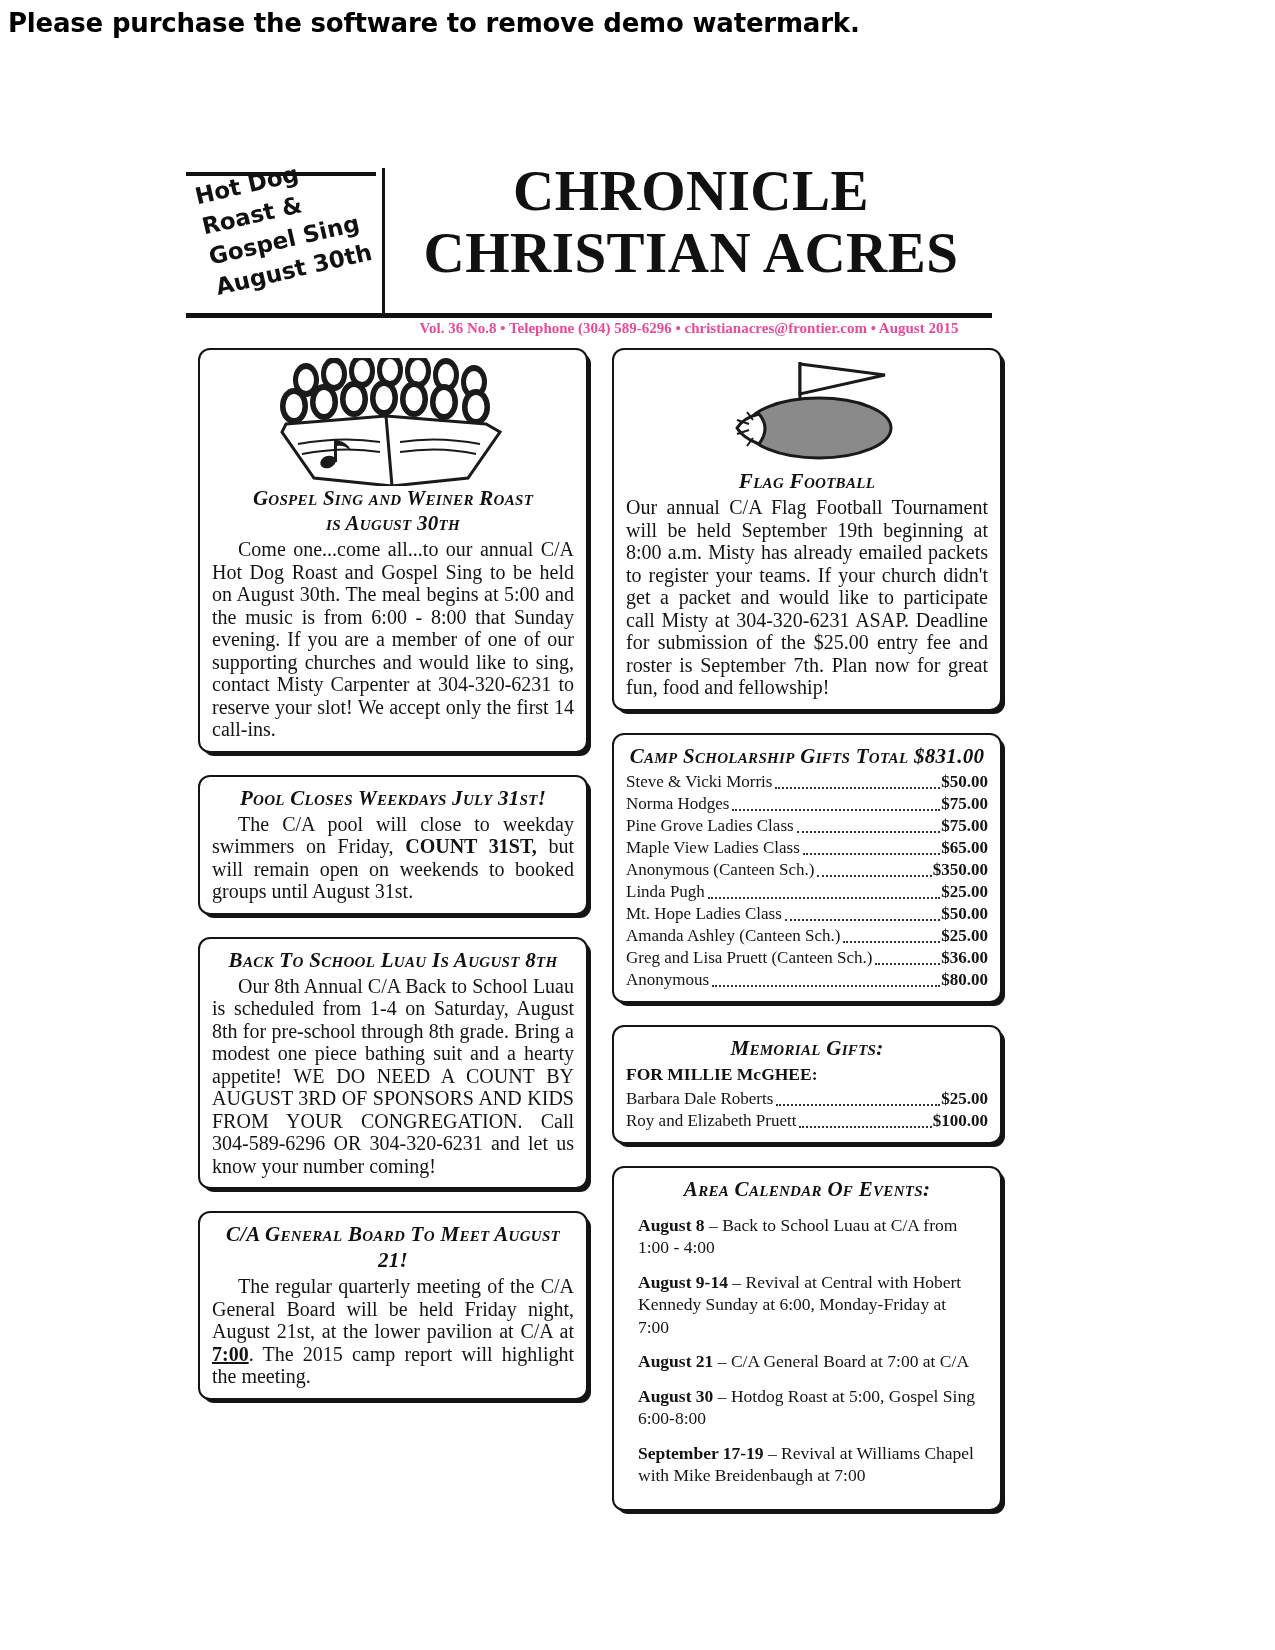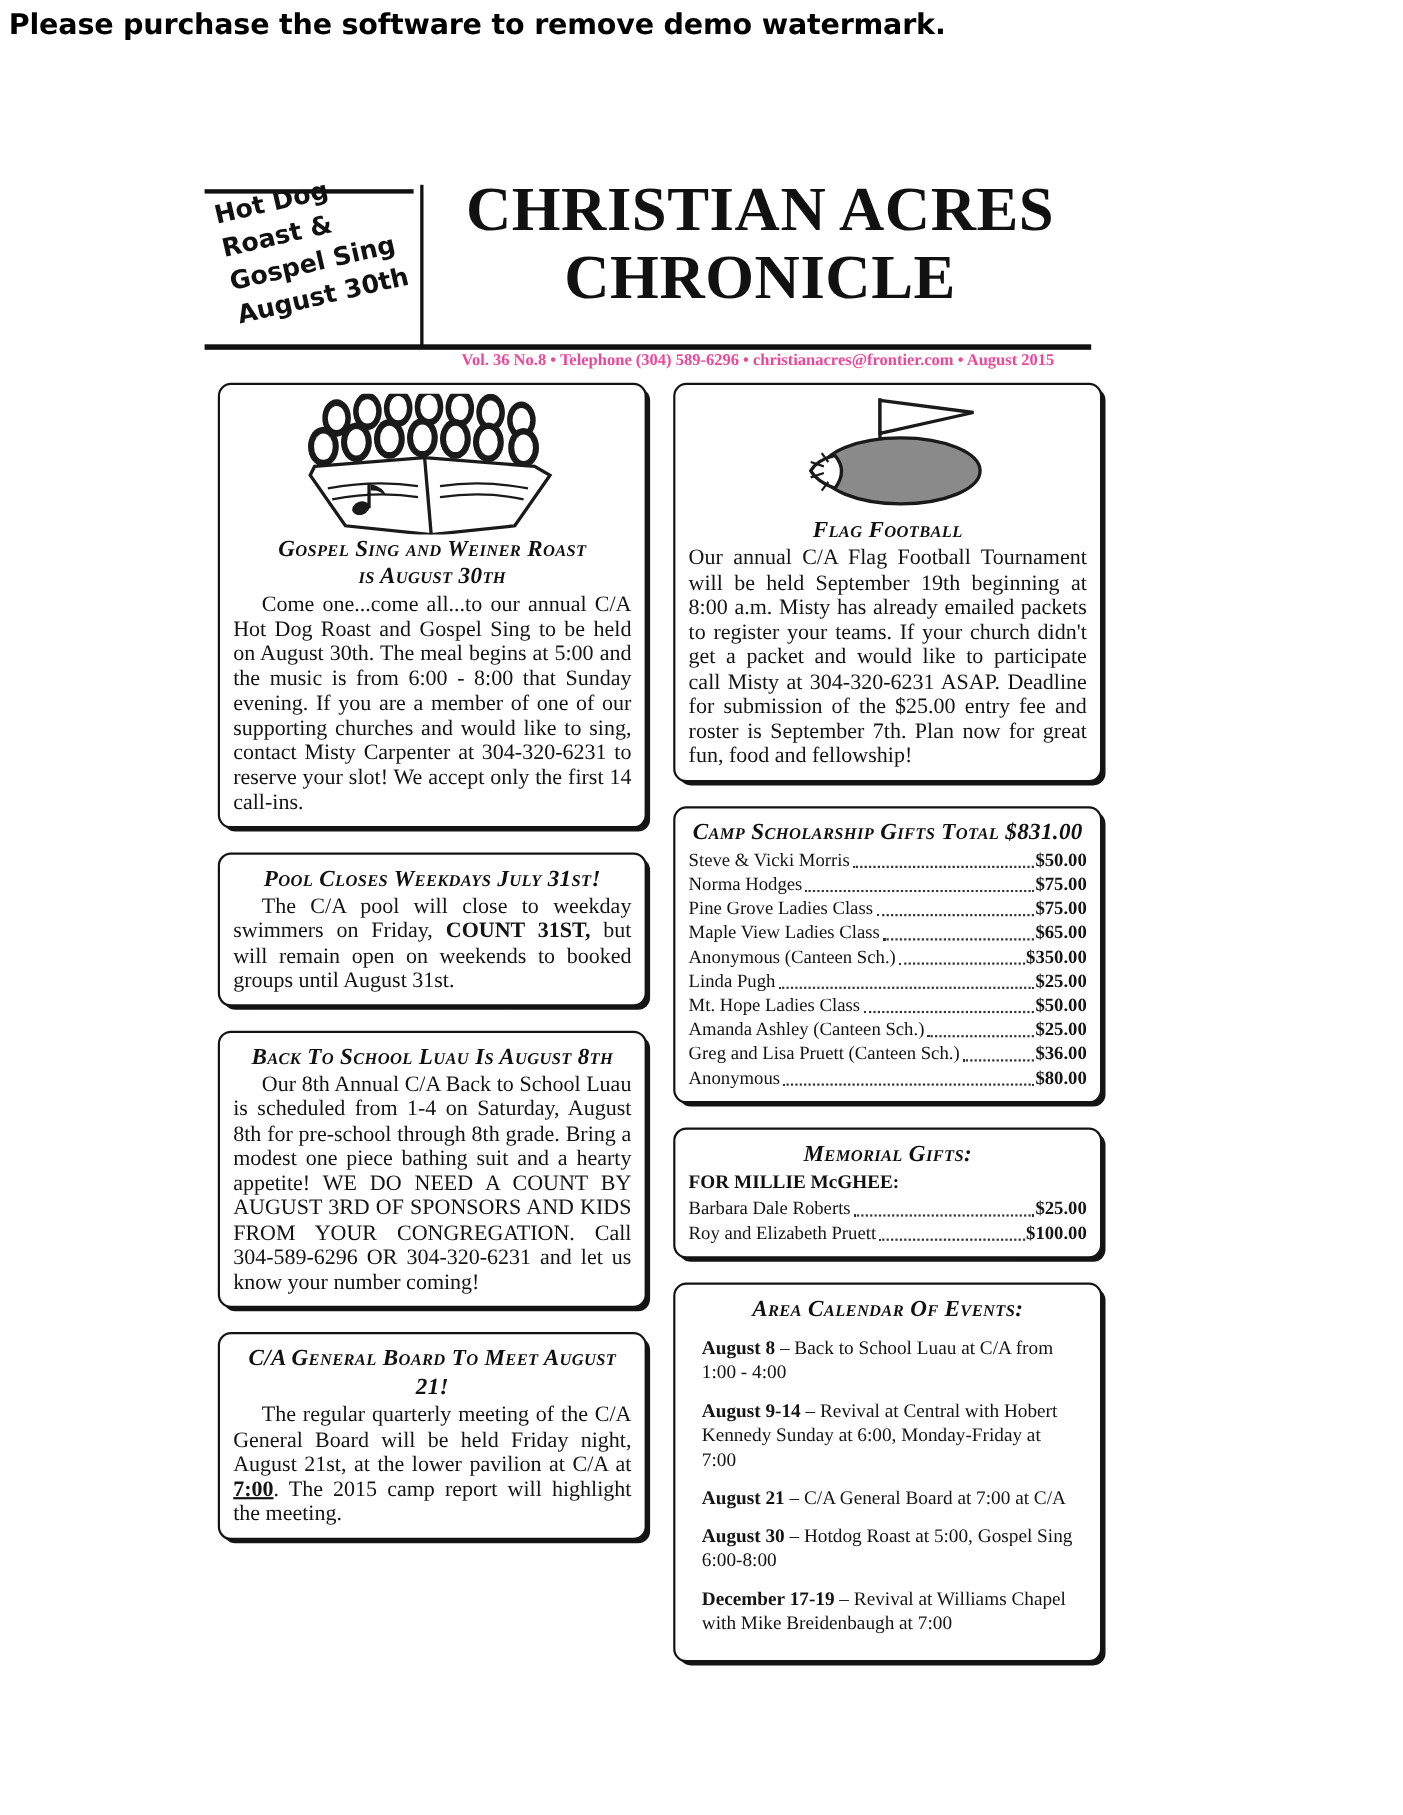--- a/index.html
+++ b/index.html
@@ -237,22 +237,22 @@
     <div class="flash">
       <div class="flash-line">Hot Dog</div>
       <div class="flash-line">Roast &amp;</div>
       <div class="flash-line">Gospel Sing</div>
       <div class="flash-line">August 30th</div>
     </div>
 
     <div class="masthead-divider"></div>
 
     <div class="masthead-title">
+      <div>CHRONICLE</div>
       <div>CHRISTIAN ACRES</div>
-      <div>CHRONICLE</div>
     </div>
 
     <div class="masthead-hr"></div>
     <div class="masthead-info">Vol. 36 No.8  •  Telephone (304) 589-6296  •  christianacres@frontier.com • August  2015</div>
   </div>
 
   <div class="col col-left">
 
     <div class="box">
       <div class="art">
@@ -428,17 +428,17 @@
           </li>
       </ul>
     </div>
 
     <div class="box">
       <h2 class="headline">Area Calendar Of Events:</h2>
       <p class="cal-entry"><b>August 8</b><span> – Back to School Luau at C/A from 1:00 - 4:00</span></p>
       <p class="cal-entry"><b>August 9-14</b><span> – Revival at Central with Hobert Kennedy Sunday at 6:00, Monday-Friday at 7:00</span></p>
       <p class="cal-entry"><b>August 21</b><span> – C/A General Board at 7:00 at C/A</span></p>
       <p class="cal-entry"><b>August 30</b><span> – Hotdog Roast at 5:00, Gospel Sing 6:00-8:00</span></p>
-      <p class="cal-entry"><b>December 17-19</b><span> – Revival at Williams Chapel with Mike Breidenbaugh at 7:00</span></p>
+      <p class="cal-entry"><b>September 17-19</b><span> – Revival at Williams Chapel with Mike Breidenbaugh at 7:00</span></p>
     </div>
 
   </div>
 </div>
 
 </body></html>

